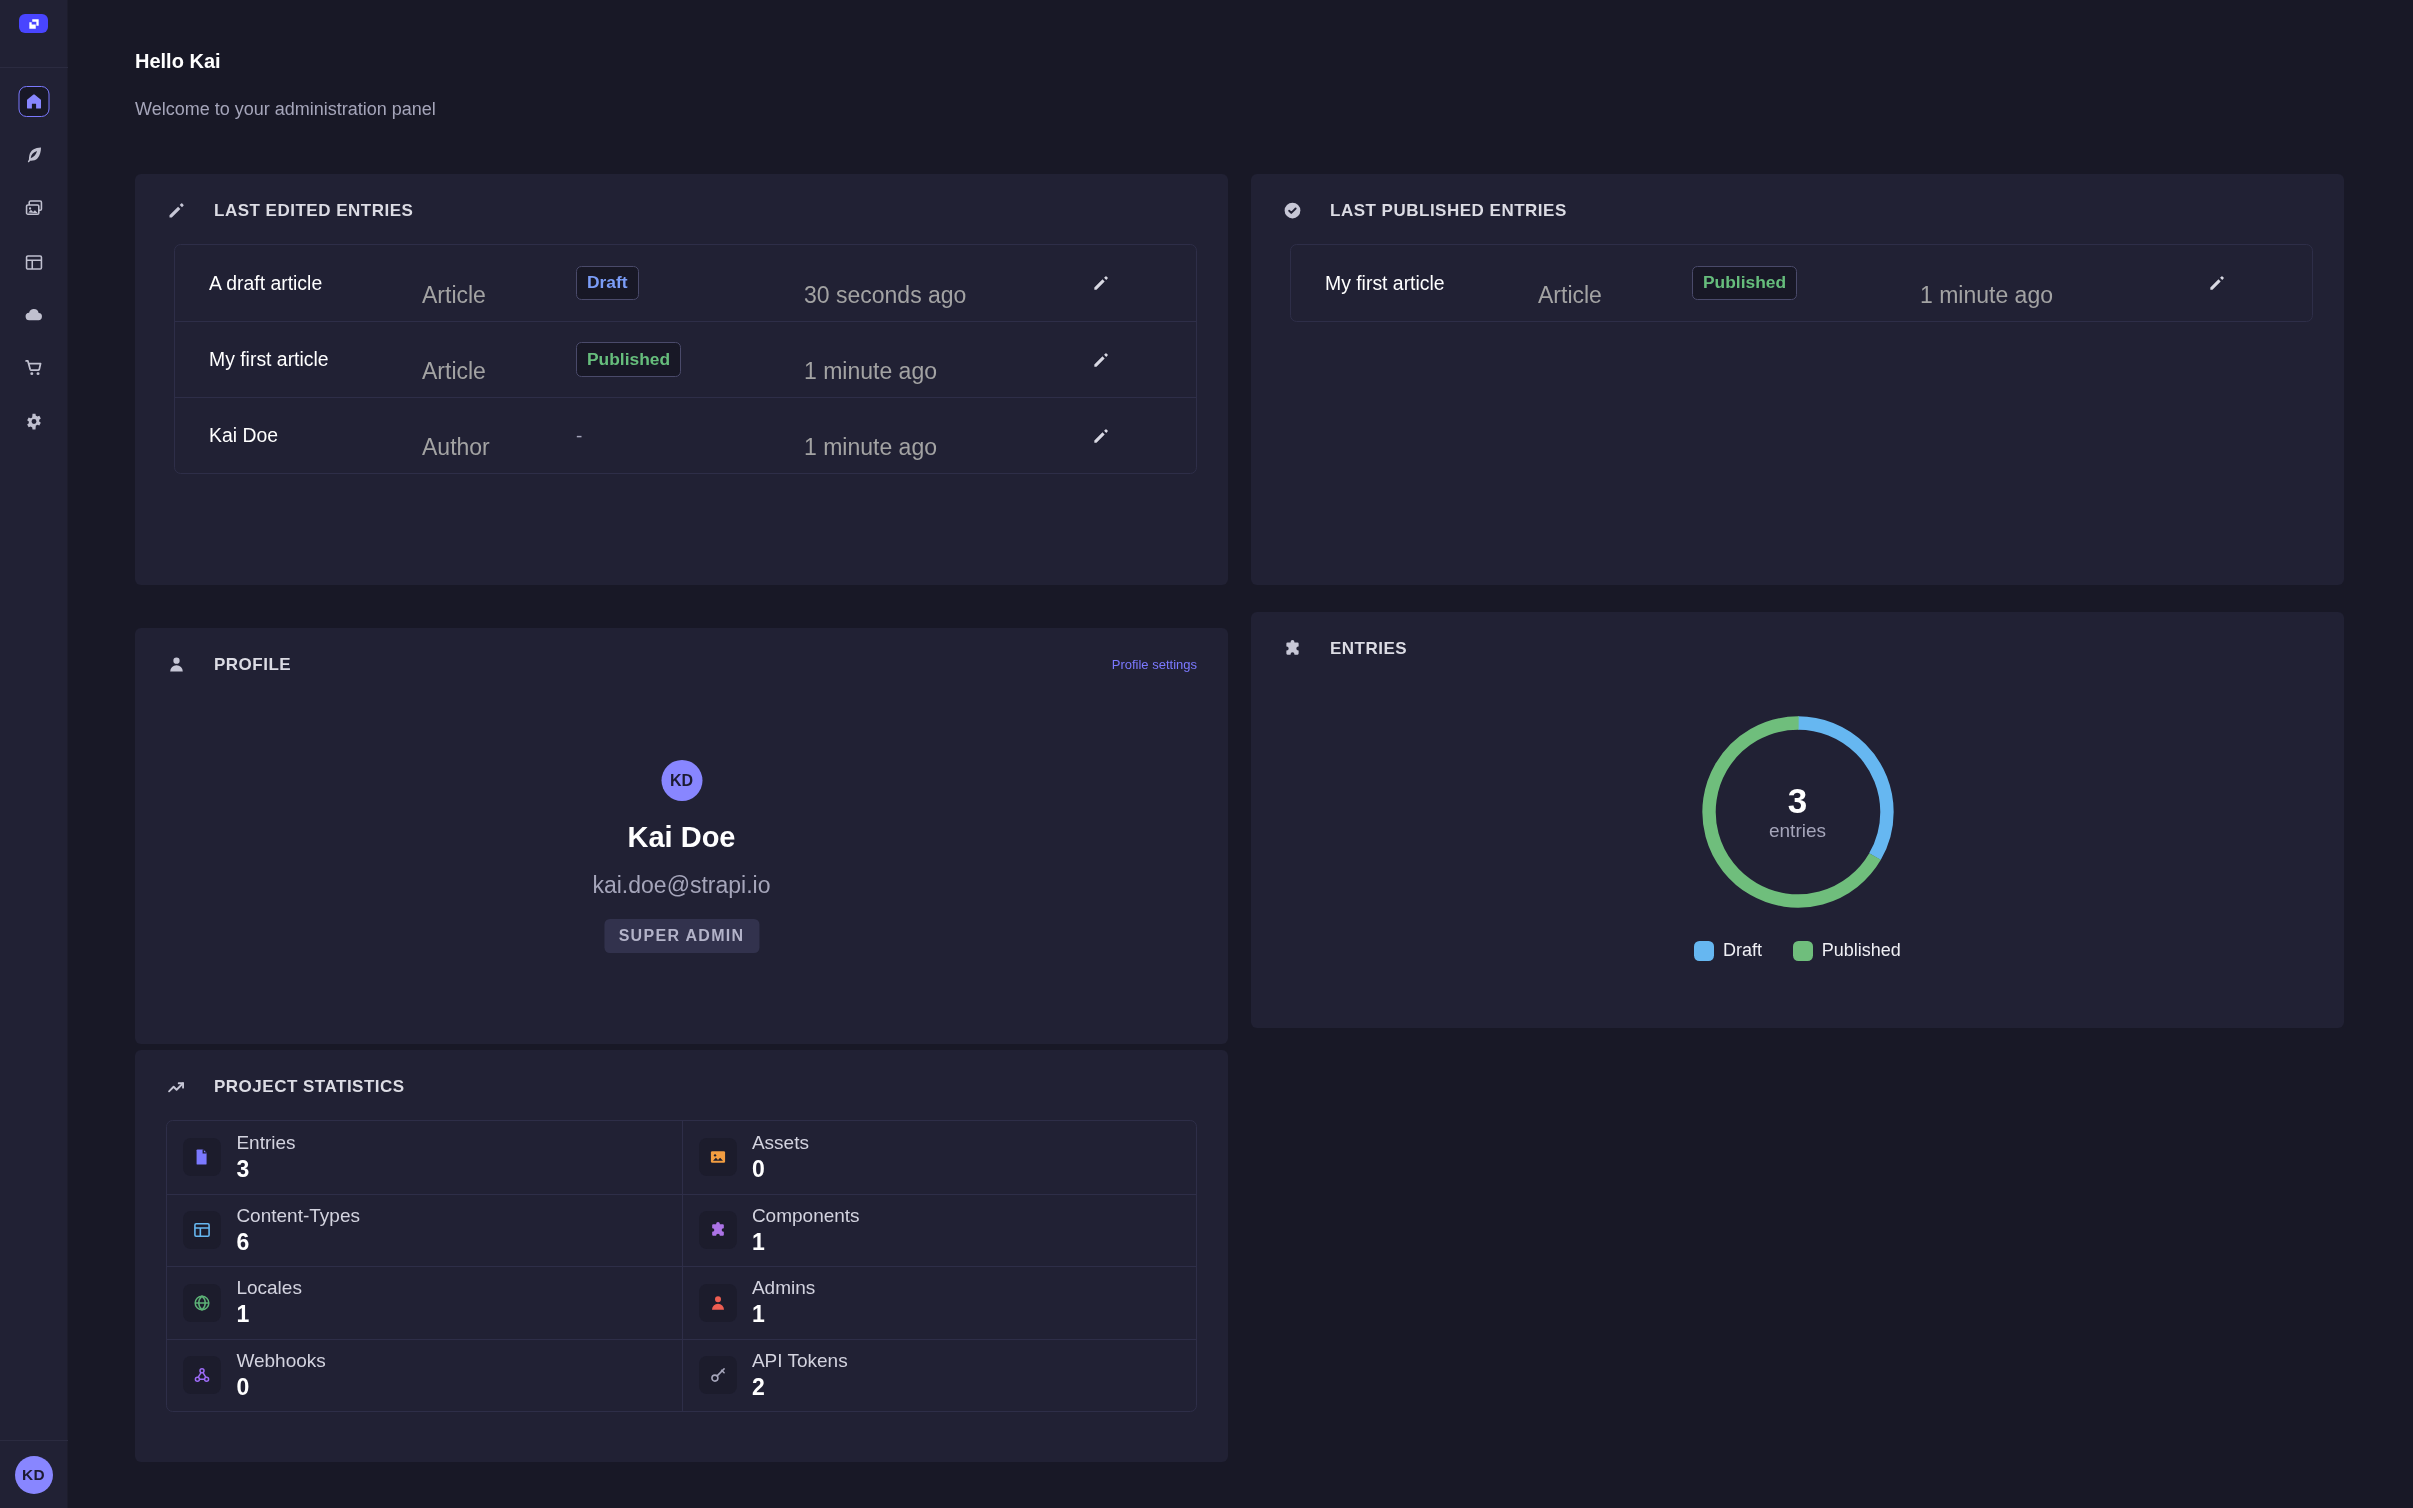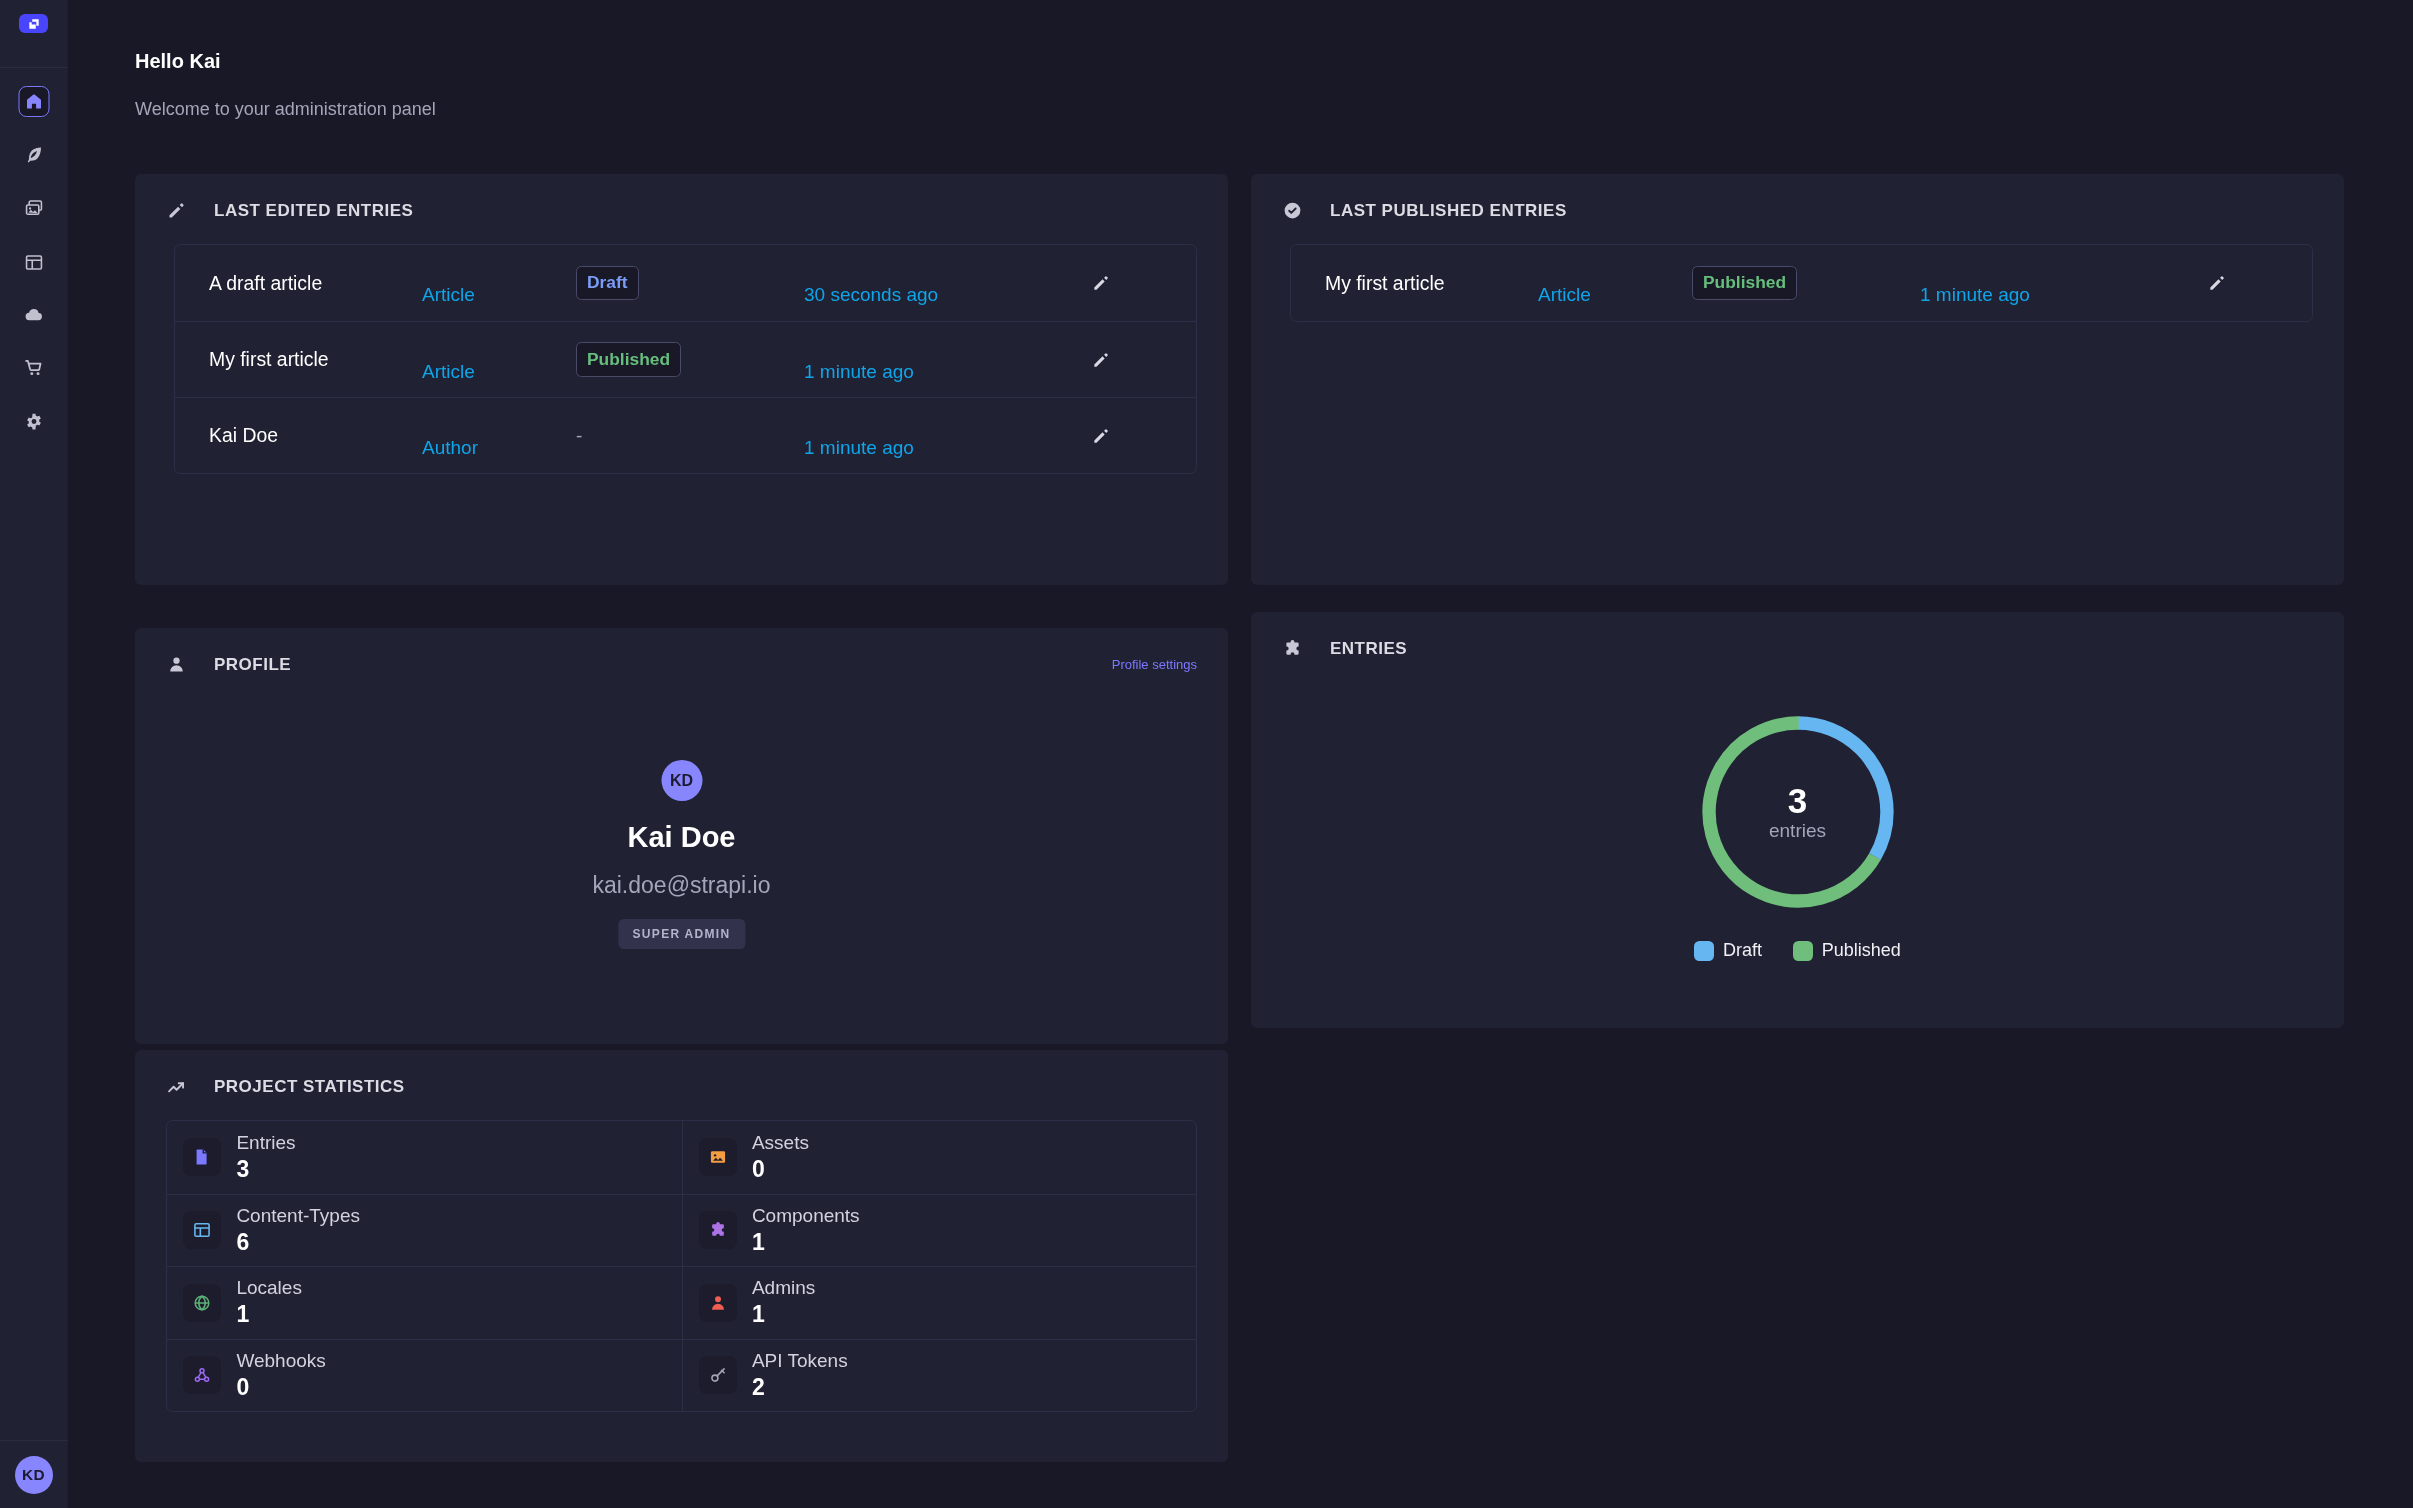--- a/index.html
+++ b/index.html
@@ -67,21 +67,21 @@
     position: absolute; left: 39px; right: 31px; top: 70px;
     border: 0.7px solid #2e2e48; border-radius: 6.7px; overflow: hidden;
   }
   .trow {
     height: 76px; display: grid;
     grid-template-columns: 213px 154px 228px 283px 1fr;
     align-items: center; padding-left: 34px;
   }
   .trow + .trow { border-top: 0.7px solid #2e2e48; }
   .c-title { font-size: 19.4px; font-weight: 500; color: #ffffff; }
-  .c-type, .c-time { font-size: 19px; color: #0ea5e9; margin-top: 24px; }
+  .c-type, .c-time { font-size: 23px; color: #a3a3a3; margin-top: 24px; }
   .badge {
     display: inline-block; justify-self: start;
     font-size: 17.4px; font-weight: 700; line-height: 17.4px;
     padding: 7.4px 10px; border-radius: 5.4px;
   }
   .badge--draft     { color: #7b9df7; background: #181826; border: 0.7px solid #4a4a6a; }
   .badge--published { color: #66bd7c; background: #181826; border: 0.7px solid #4a4a6a; }
   .badge--none      { color: #a5a5ba; background: transparent; border: none; padding: 0; font-weight: 400; font-size: 19px; }
   .row-edit {
     background: transparent; border: none; cursor: pointer; color: #d9d9e3;
@@ -100,21 +100,21 @@
     position: absolute; top: 193px; left: 0; right: 0; text-align: center;
     font-size: 29px; font-weight: 700; color: #ffffff;
   }
   .profile-email {
     position: absolute; top: 244px; left: 0; right: 0; text-align: center;
     font-size: 23px; color: #a5a5ba;
   }
   .profile-role {
     position: absolute; top: 291px; left: 50%; transform: translateX(-50%);
     background: #32324d; color: #b3b3c9; border-radius: 5.4px;
-    font-size: 12px; font-weight: 700; letter-spacing: 1.3px;
+    font-size: 16px; font-weight: 700; letter-spacing: 1.3px;
     padding: 8px 14.7px; white-space: nowrap;
   }
 
   
   .donut-wrap { position: absolute; top: 103px; left: 50%; transform: translateX(-50%); width: 194px; height: 194px; }
   .donut-center { position: absolute; left: 0; right: 0; top: 67px; text-align: center; }
   .donut-value { font-size: 35px; font-weight: 700; color: #ffffff; line-height: 38px; }
   .donut-label { font-size: 19px; color: #a5a5ba; line-height: 21.5px; }
   .legend {
     position: absolute; top: 328px; left: 0; right: 0;

